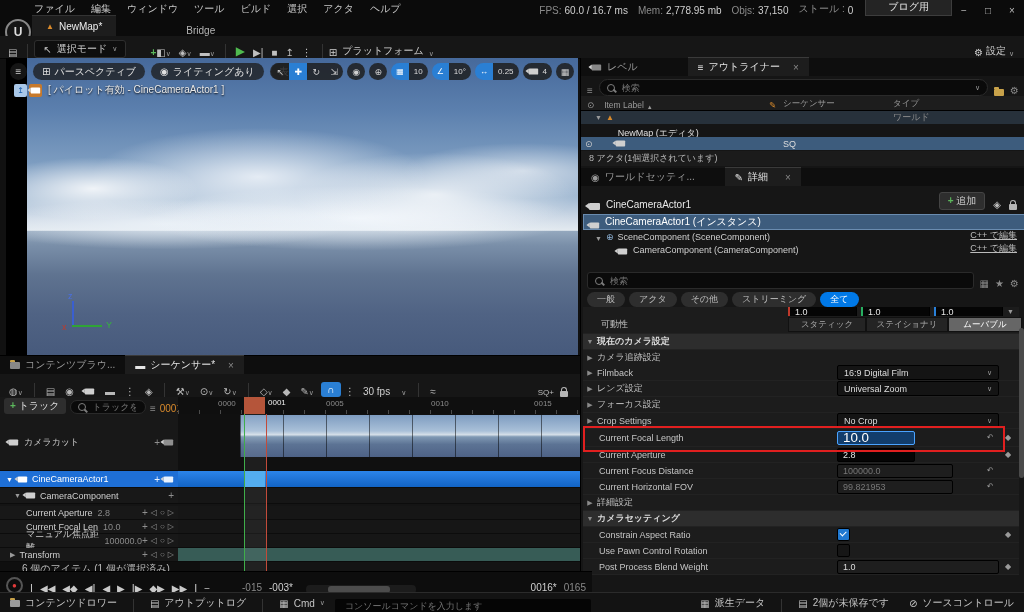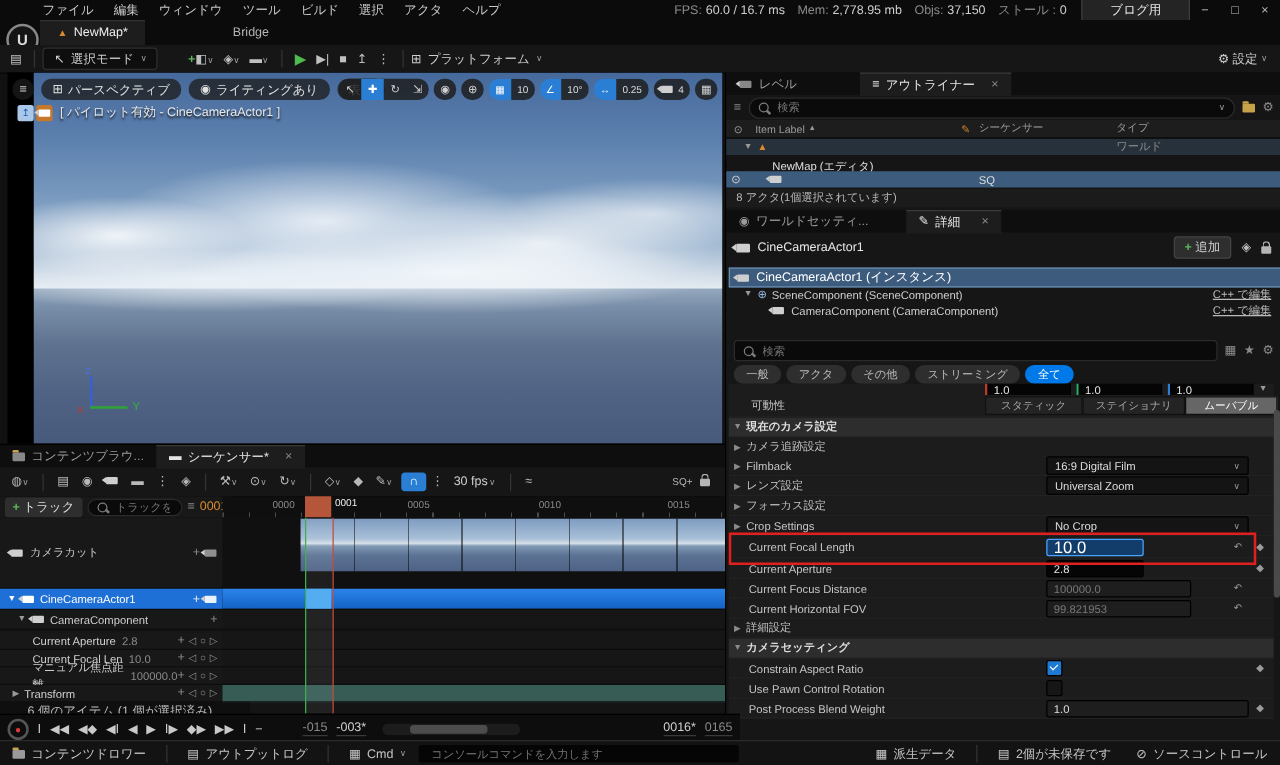--- a/index.html
+++ b/index.html
@@ -1,20 +1,20 @@
 <!DOCTYPE html>
 <html><head>
 <meta charset="utf-8">
 <style>
   html,body{margin:0;padding:0;background:#000;}
   #root{position:relative;width:1024px;height:612px;overflow:hidden;background:#111;
         font-family:"Liberation Sans","DejaVu Sans",sans-serif;font-size:10px;color:#cfcfcf;
         -webkit-font-smoothing:antialiased;}
   .abs{position:absolute;}
-  .fx{display:flex;align-items:center;}
+  .fx{display:flex;align-items:flex-end;}
   .dim{color:#8a8a8a;}
   .sep{width:1px;height:14px;background:#333;margin:0 6px;}
   
   #titlebar{left:0;top:0;width:1024px;height:16px;background:#0b0b0b;}
   #tabrow{left:0;top:16px;width:1024px;height:20px;background:#0b0b0b;}
   #toolbar{left:0;top:36px;width:1024px;height:22px;background:#161616;border-bottom:1px solid #050505;}
   .menuitem{margin-right:16px;color:#c9c9c9;}
   .logo{left:5px;top:3px;width:22px;height:22px;border:2px solid #888;border-radius:50%;
         color:#ddd;font-weight:bold;font-size:12px;display:flex;align-items:center;justify-content:center;background:#151515;}
   .leveltab{background:#1d1d1d;height:20px;display:flex;align-items:center;padding:0 14px;gap:5px;border-top:1px solid #333;}
@@ -487,21 +487,21 @@
       <div class="sep"></div>
       <span class="seqtoolbtn"><span>⚒</span><span class="chev">∨</span></span>
       <span class="seqtoolbtn"><span>⊙</span><span class="chev">∨</span></span>
       <span class="seqtoolbtn"><span>↻</span><span class="chev">∨</span></span>
       <div class="sep"></div>
       <span class="seqtoolbtn"><span>◇</span><span class="chev">∨</span></span>
       <span class="seqtoolbtn">◆</span>
       <span class="seqtoolbtn"><span>✎</span><span class="chev">∨</span></span>
       <span style="background:#2a7fd4;border-radius:3px;width:20px;height:15px;display:inline-flex;align-items:center;justify-content:center;color:#fff;margin:0 2px">∩</span>
       <span class="seqtoolbtn" style="margin:0 2px">⋮</span>
-      <span class="fx" style="gap:1px;margin:0 6px">
+      <span class="fx" style="gap:11px;margin:0 6px">
           <span>30 fps</span>
           <span class="chev">∨</span>
         </span>
       <div class="sep"></div>
       <span class="seqtoolbtn">≈</span>
       <span style="margin-left:auto;color:#bbb;font-size:8px">SQ+</span>
       <span class="ilock" style="margin:0 8px 0 6px"></span>
     </div>
 
     <div class="abs fx" style="top:41px;left:0;width:178px;height:17px;background:#181818;border-bottom:1px solid #0c0c0c;gap:4px;padding:0 4px">

